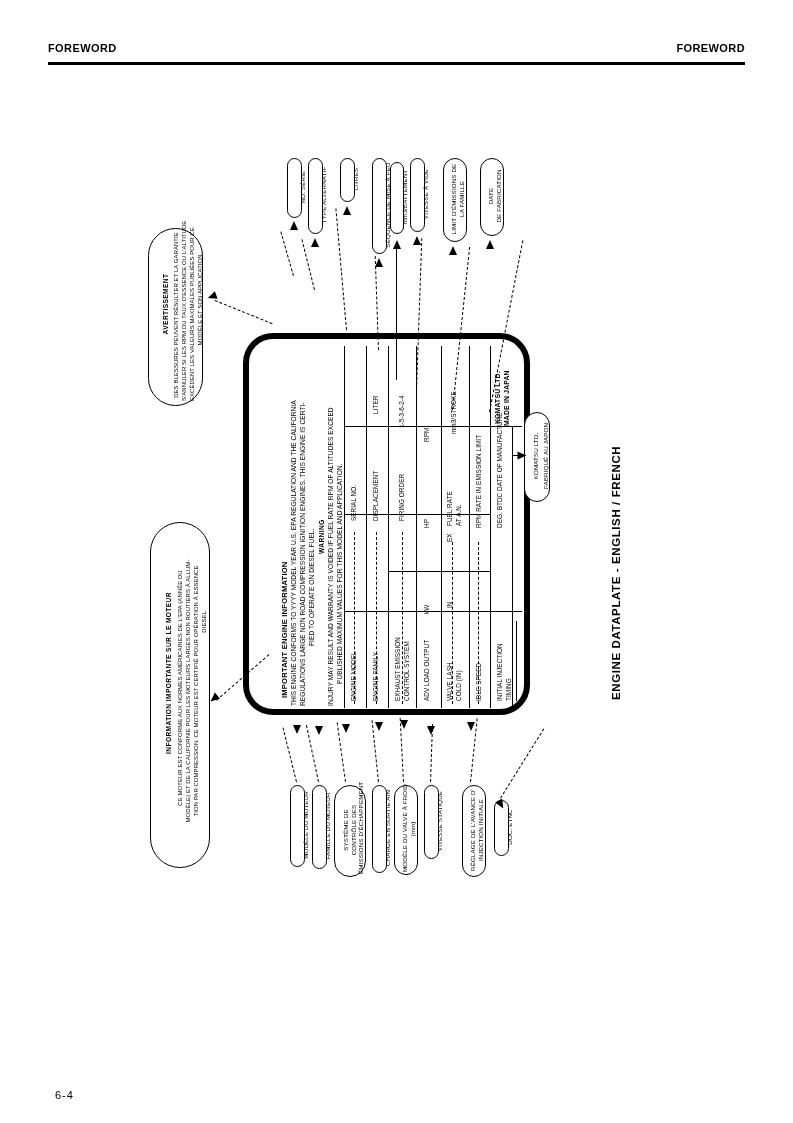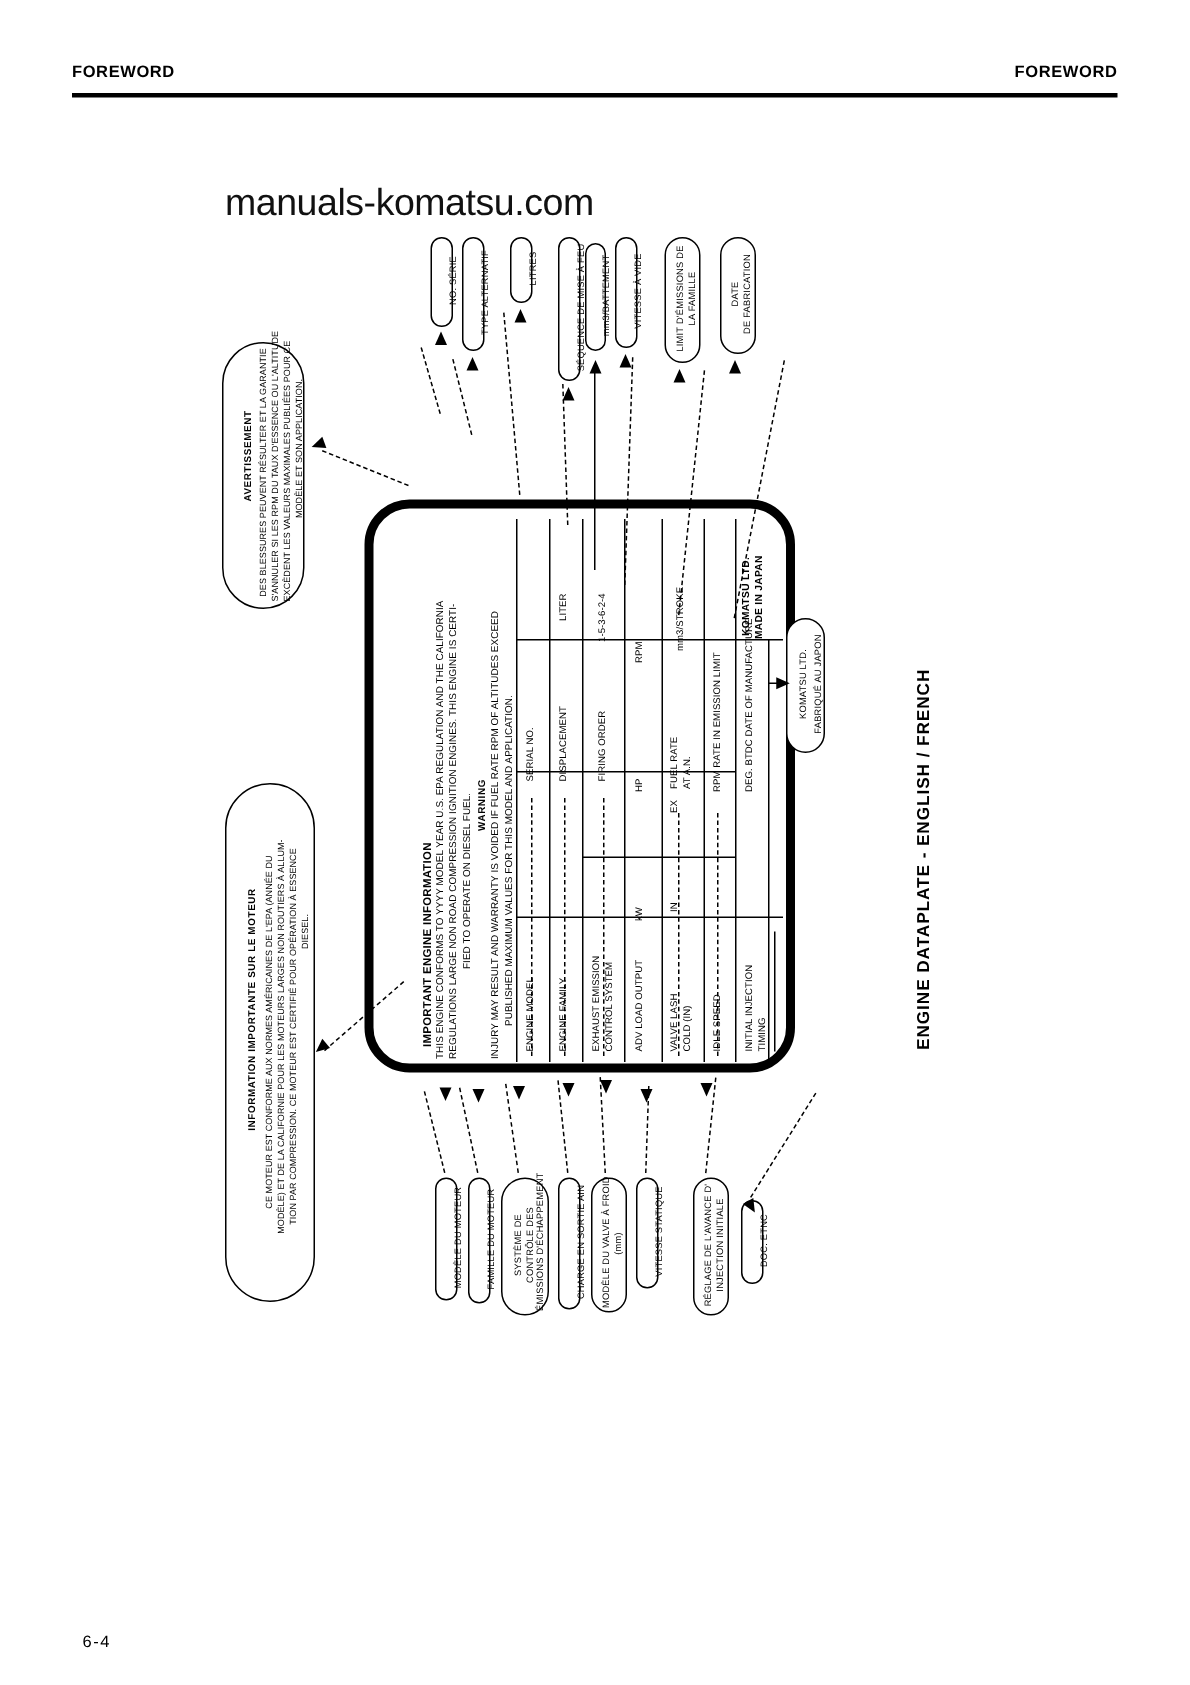--- a/index.html
+++ b/index.html
@@ -213,21 +213,20 @@
 <body>
 
 <div id="page">
 
   <div id="header">
     <div class="hdr-text hdr-left">FOREWORD</div>
     <div class="hdr-text hdr-right">FOREWORD</div>
     <div class="hdr-rule"></div>
   </div>
 
-  <div id="watermark">manuals-komatsu.com</div>
 
   <div id="figure-stage">
 
     <div class="rot rot90" id="figure-caption">ENGINE DATAPLATE - ENGLISH / FRENCH</div>
 
     <div id="plate">
       <div id="plate-inner">
 
         <div class="plate-col pt-title" style="left:24px; top:352px;">IMPORTANT ENGINE INFORMATION</div>
 

